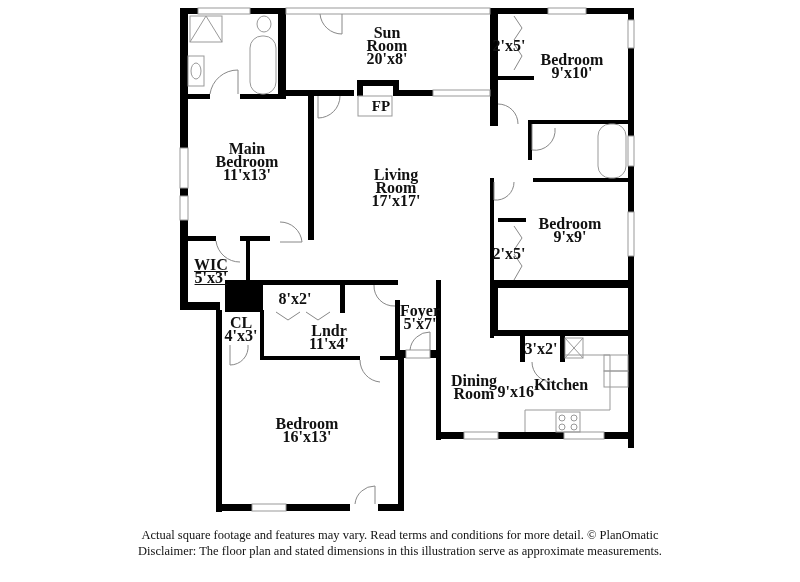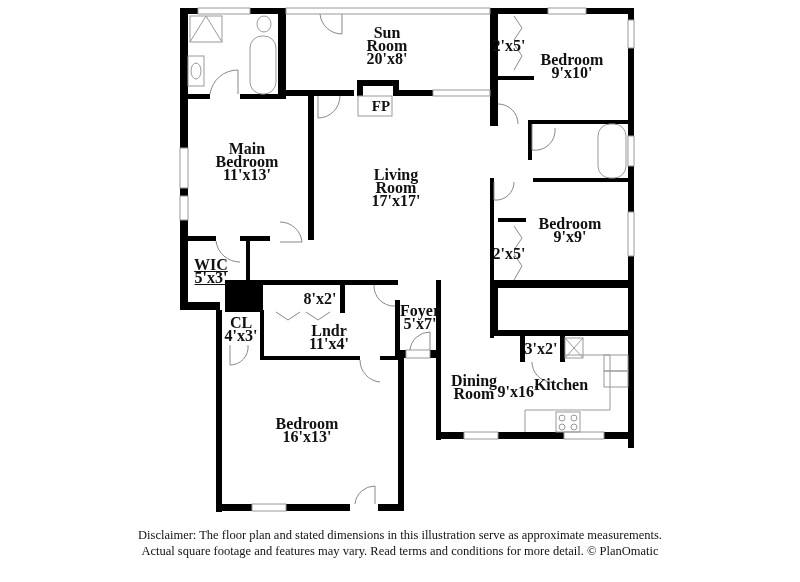--- a/index.html
+++ b/index.html
@@ -172,21 +172,21 @@
   <div>Bedroom</div>
   <div>9'x9'</div>
 </div>
 <div class="lbl small" style="left:509px;top:254px;">2'x5'</div>
 
 <div class="lbl" style="left:211px;top:271px;text-decoration:underline;">
   <div>WIC</div>
   <div>5'x3'</div>
 </div>
 
-<div class="lbl" style="left:320px;top:298px;">8'x2'</div>
+<div class="lbl" style="left:295px;top:298px;">8'x2'</div>
 
 <div class="lbl" style="left:241px;top:329px;">
   <div>CL</div>
   <div>4'x3'</div>
 </div>
 
 <div class="lbl" style="left:329px;top:337px;">
   <div>Lndr</div>
   <div>11'x4'</div>
 </div>
@@ -204,15 +204,15 @@
 </div>
 <div class="lbl" style="left:518px;top:391px;">9'x16'</div>
 <div class="lbl" style="left:561px;top:384px;">Kitchen</div>
 
 <div class="lbl" style="left:307px;top:430px;">
   <div>Bedroom</div>
   <div>16'x13'</div>
 </div>
 
 <div class="disclaimer">
+  <div>Actual square footage and features may vary. Read terms and conditions for more detail. © PlanOmatic</div>
   <div>Disclaimer: The floor plan and stated dimensions in this illustration serve as approximate measurements.</div>
-  <div>Actual square footage and features may vary. Read terms and conditions for more detail. © PlanOmatic</div>
 </div>
 
 </body></html>

